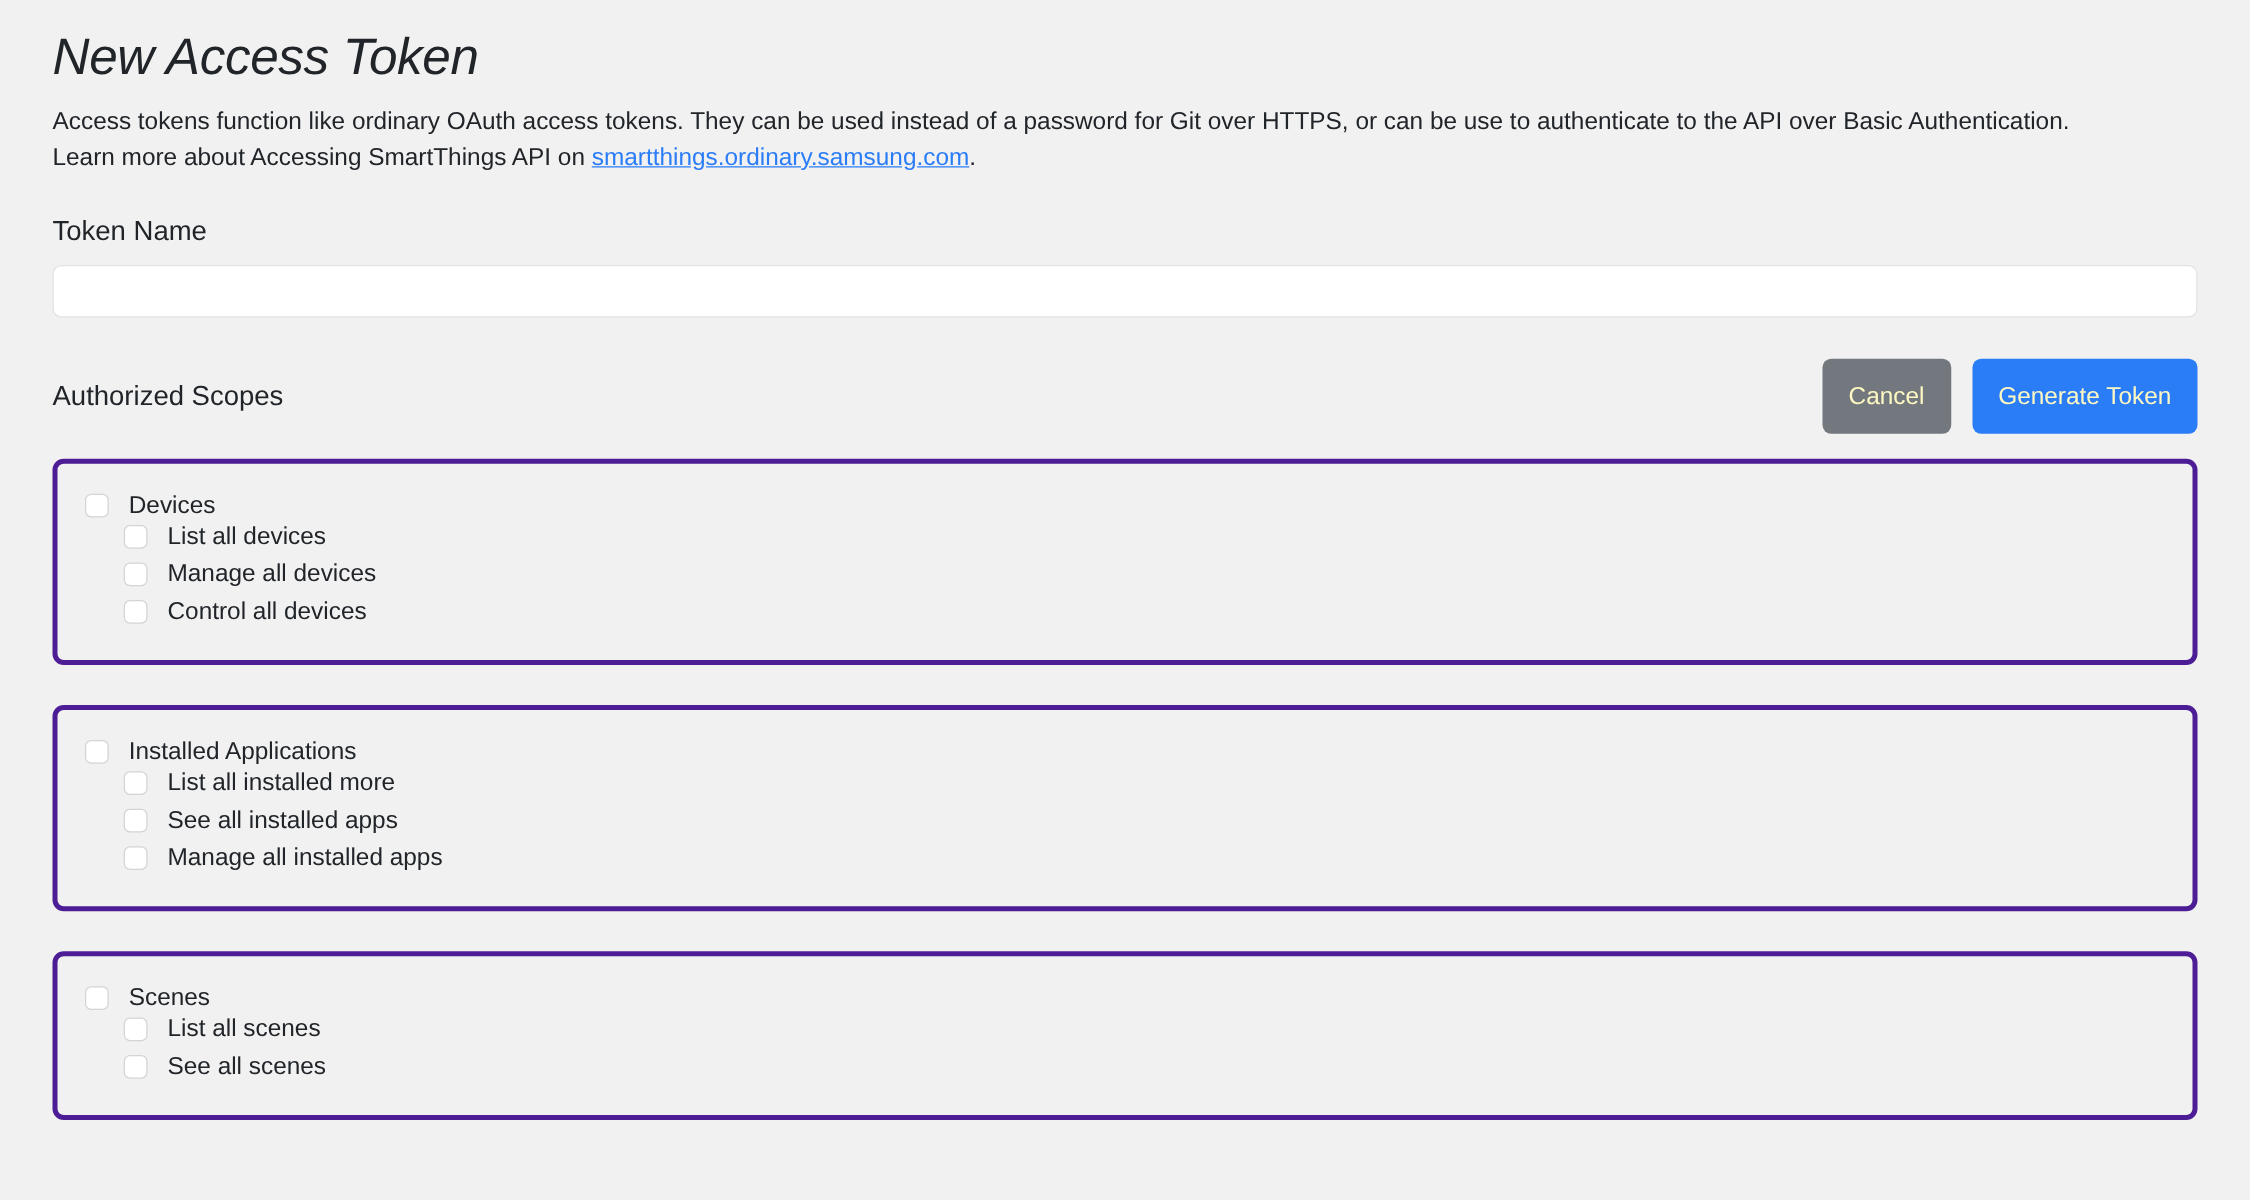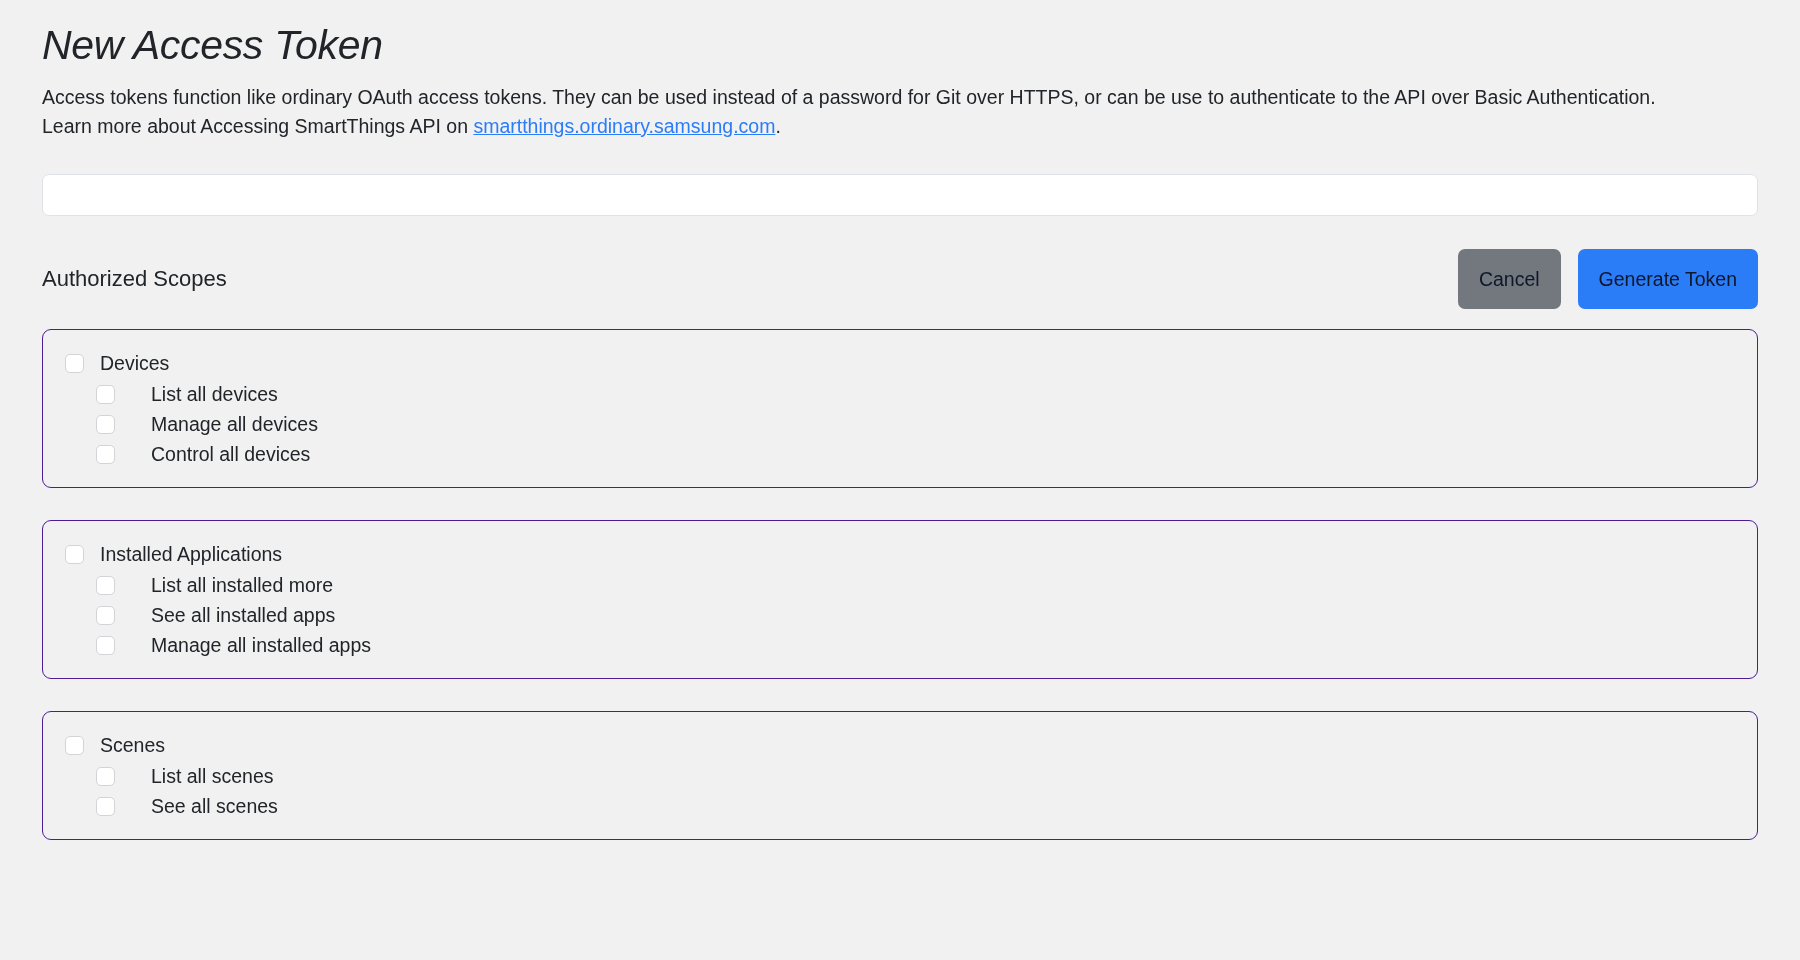--- a/index.html
+++ b/index.html
@@ -79,53 +79,51 @@
     display: flex;
     align-items: center;
     gap: 17px;
   }
   .btn {
     border: none;
     border-radius: 7px;
     font-family: "Liberation Sans", sans-serif;
     font-size: 19.5px;
     line-height: 1;
-    color: #0f172a;
+    color: #fef9c3;
     padding: 0 21px;
     height: 60px;
     cursor: pointer;
     white-space: nowrap;
   }
   .btn-cancel { background: #72787e; }
   .btn-primary { background: #2b7cf7; }
 
   .cards {
     margin-top: 27px;
   }
   .scope-card {
     box-sizing: border-box;
     width: 1716px;
-    border: 1px solid #4c1d95;
+    border: 4px solid #4c1d95;
     border-radius: 9px;
     background: transparent;
     padding: 18px 0 18px 0;
     margin-bottom: 32px;
   }
   .scope-group {
     display: flex;
     align-items: center;
     padding-left: 22px;
     height: 31px;
   }
   .scope-item {
     display: flex;
-    align-items: center;
     padding-left: 53px;
     height: 30px;
-    gap: 20px;
   }
   .cb {
     box-sizing: border-box;
     width: 19px;
     height: 19px;
     min-width: 19px;
     border: 1px solid #d2d4d8;
     border-radius: 5px;
     background: #ffffff;
     margin-right: 16px;
@@ -140,20 +138,21 @@
 </head>
 <body>
 
 <div class="page">
 
   <h1 class="page-title">New Access Token</h1>
 
   <p class="description"><span>Access tokens function like ordinary OAuth access tokens. They can be used instead of a password for Git over HTTPS, or can be use to authenticate to the API over Basic Authentication. Learn more about Accessing SmartThings API on </span><a href="#">smartthings.ordinary.samsung.com</a><span>.</span></p>
 
   <div class="token-name-block">
+    <div class="section-label">Token Name</div>
     <input class="token-input" type="text" value="" style="">
   </div>
 
   <div class="scopes-header">
     <div class="section-label">Authorized Scopes</div>
     <div class="scopes-actions">
       <button class="btn btn-cancel">Cancel</button>
       <button class="btn btn-primary">Generate Token</button>
     </div>
   </div>

